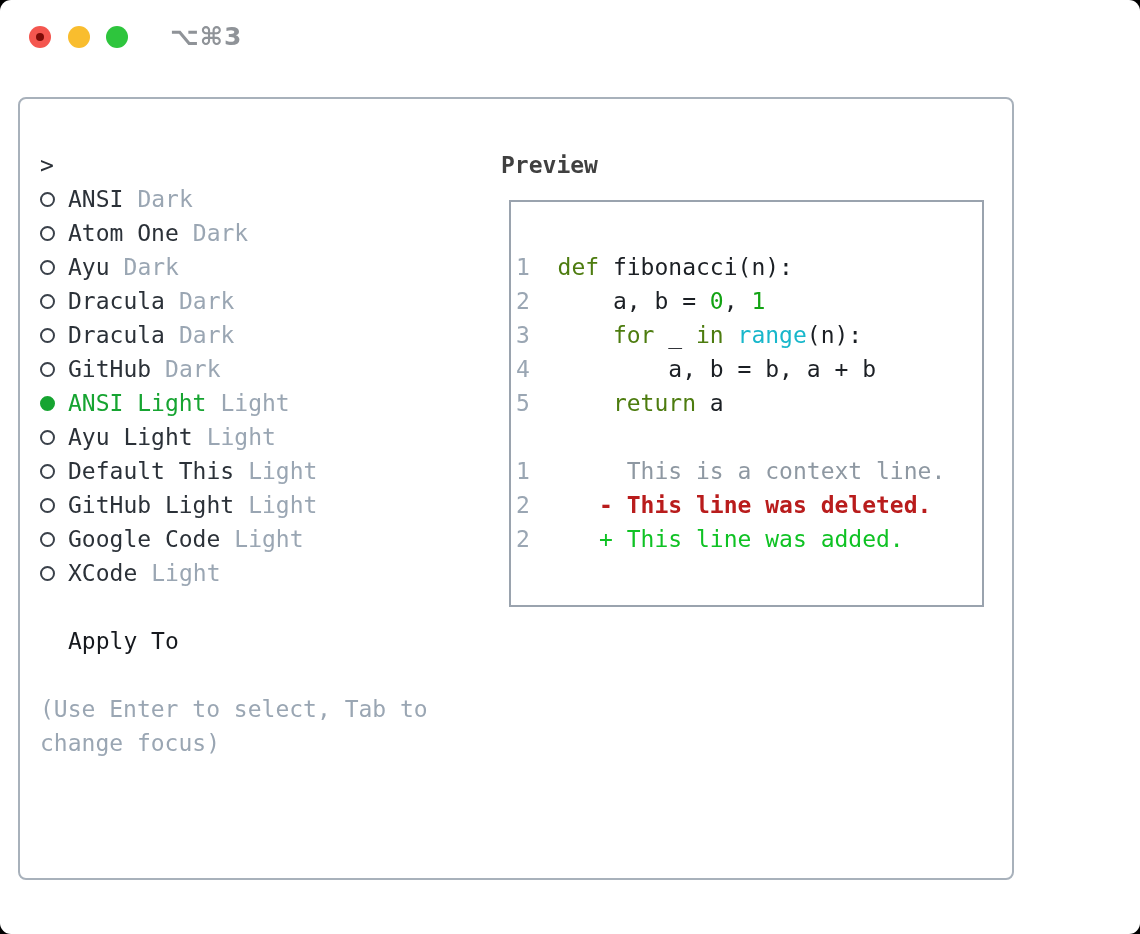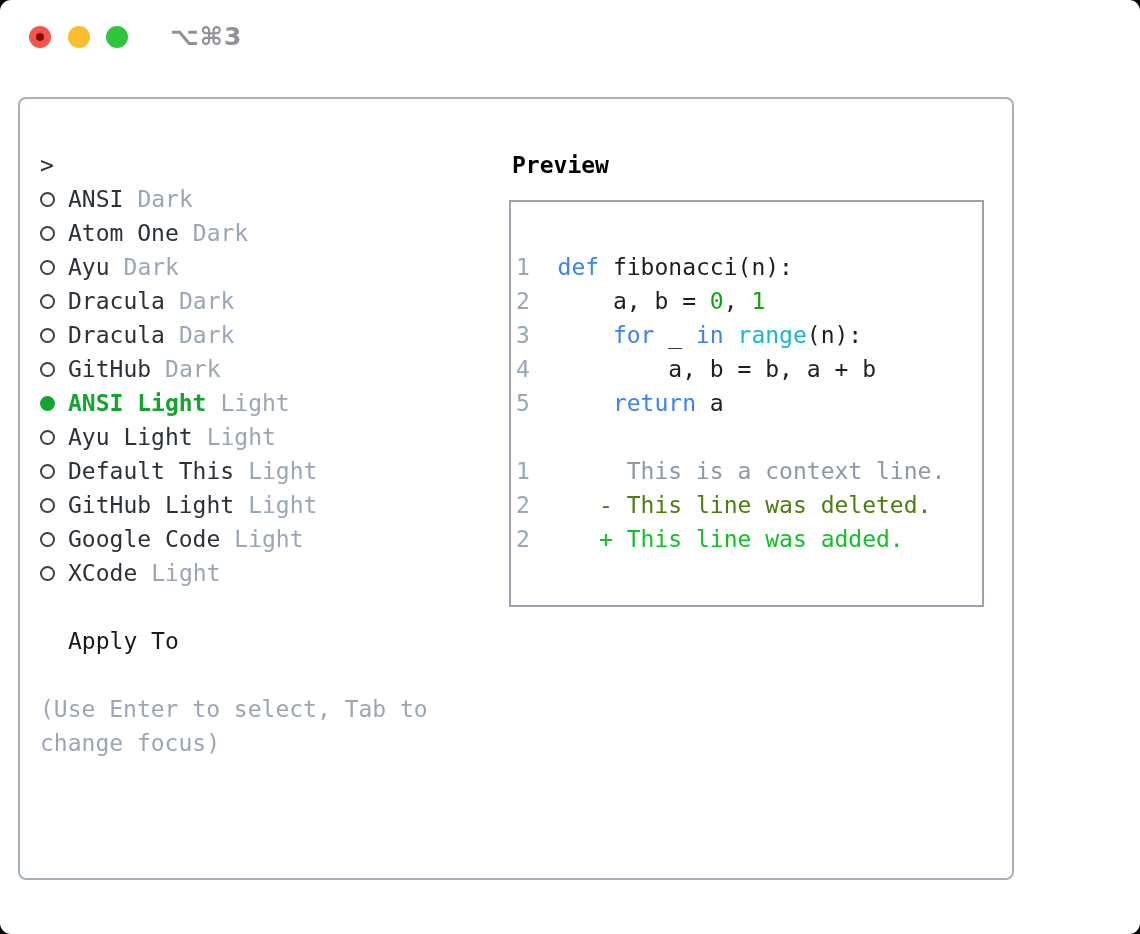--- a/index.html
+++ b/index.html
@@ -28,42 +28,42 @@
     border:2px solid #a8b1bb;border-radius:8px;background:#fff;
   }
   .leftcol{position:absolute;left:20px;top:49px;font-size:23px;}
   .row{height:34px;display:flex;align-items:center;white-space:pre;}
   .marker{width:28px;display:flex;align-items:center;flex:0 0 28px;}
   .caret{color:#2b3138;}
   .circle{width:15px;height:15px;border-radius:50%;border:2px solid #3a414a;box-sizing:border-box;}
   .circle.sel{background:#16a431;border-color:#16a431;}
   .hd{font-weight:bold;color:#111418;}
   .tname{color:#2b3138;}
-  .row.sel .tname{color:#16a431;font-weight:bold;}
+  .row.sel .tname{color:#16a431;}
   .ttag{color:#9aa6b3;margin-left:14px;}
   .subhd{color:#16191e;}
   .help{color:#9aa6b3;}
   
   .preview-head{
-    position:absolute;left:492px;top:49px;height:34px;line-height:34px;
-    font-size:23px;font-weight:bold;color:#000000;
+    position:absolute;left:481px;top:49px;height:34px;line-height:34px;
+    font-size:23px;font-weight:bold;color:#404040;
   }
   .preview-box{
     position:absolute;left:489px;top:101px;width:475px;height:407px;
     border:2px solid #9aa3ae;box-sizing:border-box;background:#fff;
     padding:48px 0 0 5px;overflow:hidden;
   }
   .code-line{height:34px;line-height:34px;font-size:23px;white-space:pre;}
   .gutter{display:inline-block;width:3ch;color:#9aa6b3;}
   .tk-pl{color:#1b1f24;}
-  .tk-kw{color:#3b82f6;}
+  .tk-kw{color:#4d7c0f;}
   .tk-bi{color:#18b7cb;}
   .tk-num{color:#12a313;}
   .tk-ctx{color:#8e98a2;}
-  .tk-del{color:#4d7c0f;}
+  .tk-del{color:#b91c1c;font-weight:bold;}
   .tk-add{color:#0fc224;}
 </style>
 </head>
 <body>
 
 <div class="window">
 
   <div class="titlebar">
     <div class="tl tl-close">
       <div class="dot"></div>

